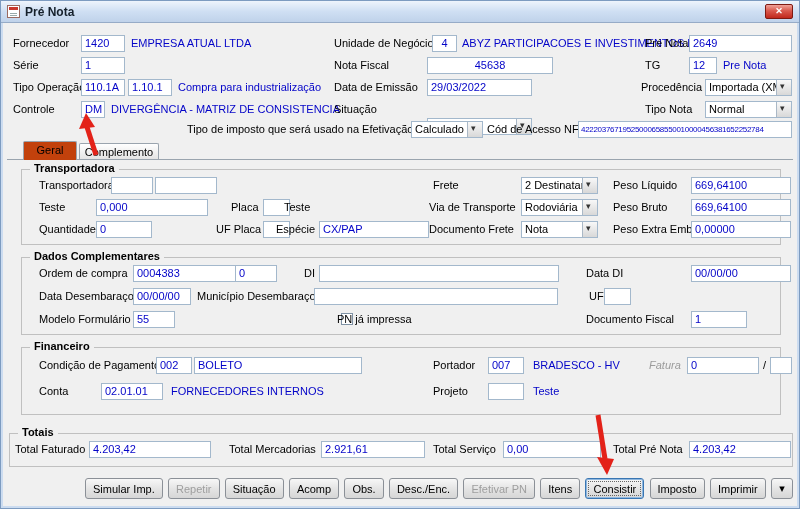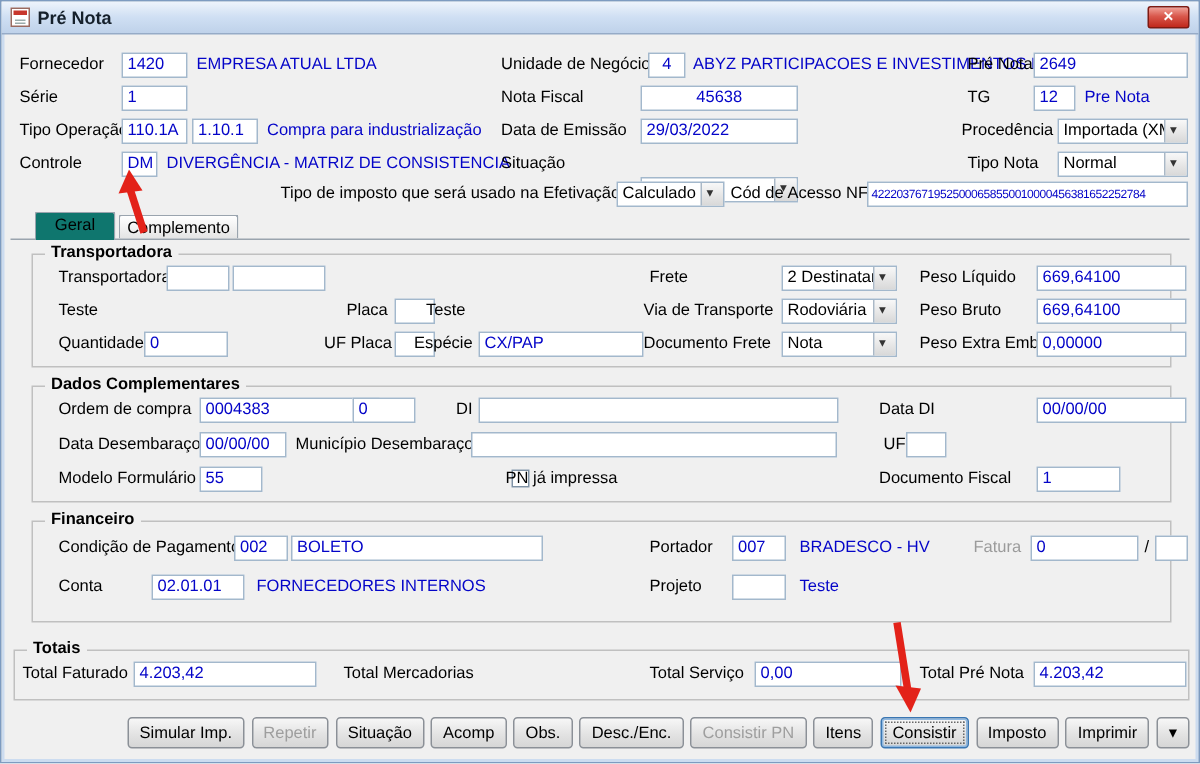--- a/index.html
+++ b/index.html
@@ -15,42 +15,42 @@
   .title { font-weight:bold; font-size:12px; color:#15202b; }
   .winicon { width:13px; height:13px; background:#fff; border:1px solid #9a6a60; position:relative; flex:none; }
   .winicon::before { content:""; position:absolute; left:1px; right:1px; top:1px; height:3px; background:#c8372d; }
   .winicon::after  { content:""; position:absolute; left:2px; right:2px; top:7px; height:1px; background:#9aa; box-shadow:0 2px 0 #9aa; }
   .closebtn { position:absolute; right:6px; top:3px; width:28px; height:15px;
               background:linear-gradient(#f0a198,#d9584c 45%,#c0281c);
               border:1px solid #7e1a12; border-radius:2px; color:#fff; }
   .closebtn::after { content:"✕"; position:absolute; left:0; right:0; top:1px; text-align:center; font-size:9px; font-weight:bold; }
 
   .lbl  { position:absolute; white-space:nowrap; color:#000; }
-  .lbl.dim { color:#9b9b9b; }
+  .lbl.dim { color:#9b9b9b;font-style:italic; }
   .lbl.ralign { text-align:right; }
   .blue { position:absolute; white-space:nowrap; color:#0404c8; }
 
   .fld { position:absolute; height:17px; background:#fff; border:1px solid #a3b8cc;
          padding:0 3px; line-height:15px; color:#0404c8; overflow:hidden; white-space:nowrap; }
   .fld.right  { text-align:left; }
   .fld.center { text-align:center; }
   .fld.tiny   { font-size:8px; letter-spacing:-0.3px; padding:0 2px; }
 
   .cmb { position:absolute; height:17px; background:#fff; border:1px solid #a3b8cc; display:flex; }
   .cmb-txt { flex:1; padding:1px 3px; color:#000; overflow:hidden; white-space:nowrap; }
   .cmb-btn { width:15px; flex:none; background:linear-gradient(#f8f8f8,#d8d8d8);
              border-left:1px solid #aab8c6; position:relative; }
   .cmb-btn::after { content:"▾"; position:absolute; left:3px; top:1px; font-size:9px; color:#333; }
 
   .group  { position:absolute; border:1px solid #c0c0c0; }
   .gtitle { position:absolute; top:-8px; left:8px; background:#f0f0f0; padding:0 4px; font-weight:bold; white-space:nowrap; }
 
   .tab { position:absolute; border:1px solid #9aa4ae; border-bottom:none; border-radius:2px 2px 0 0;
          text-align:center; background:linear-gradient(#ffffff,#e4e4e4); line-height:16px; }
-  .tab.active { background:#0f766e; z-index:3; }
+  .tab.active { background:#c2410c; z-index:3; }
   .tabline { position:absolute; left:6px; right:6px; top:158px; border-top:1px solid #9aa4ae; }
 
   .checkbox { position:absolute; width:12px; height:12px; background:#fff; border:1px solid #7f92a5; }
 
   .footer { position:absolute; left:84px; right:6px; top:477px; display:flex; justify-content:space-between; }
   .btn { flex:none; height:21px; padding:4px 7px; font-family:"Liberation Sans",sans-serif; font-size:11px; color:#000;
          background:linear-gradient(#f7f7f7,#e3e3e3 55%,#d6d6d6); border:1px solid #8b9097; border-radius:3px; }
   .btn.disabled { color:#9e9e9e; }
   .btn.default  { border-color:#3a76b2; box-shadow:inset 0 0 0 1px #8fb8e0; outline:1px dotted #666; outline-offset:-4px; }
   .btn.more { padding:0 4px; width:22px; }
@@ -76,21 +76,21 @@
   <div class="fld center" style="left:431px;top:34px;width:25px">4</div>
   <span class="blue" style="left:461px;top:36px">ABYZ PARTICIPACOES E INVESTIMENTOS L</span>
 
   <span class="lbl" style="left:644px;top:36px">Pré Nota</span>
   <div class="fld right" style="left:688px;top:34px;width:103px">2649</div>
 
   <span class="lbl" style="left:12px;top:58px">Série</span>
   <div class="fld" style="left:80px;top:56px;width:44px">1</div>
 
   <span class="lbl" style="left:333px;top:58px">Nota Fiscal</span>
-  <div class="fld center" style="left:426px;top:56px;width:105px">45638</div>
+  <div class="fld center" style="left:426px;top:56px;width:126px">45638</div>
 
   <span class="lbl" style="left:644px;top:58px">TG</span>
   <div class="fld right" style="left:688px;top:56px;width:28px">12</div>
   <span class="blue" style="left:722px;top:58px">Pre Nota</span>
 
   <span class="lbl" style="left:12px;top:80px">Tipo Operação</span>
   <div class="fld" style="left:80px;top:78px;width:44px">110.1A</div>
   <div class="fld" style="left:127px;top:78px;width:44px">1.10.1</div>
   <span class="blue" style="left:177px;top:80px">Compra para industrialização</span>
 
@@ -139,20 +139,21 @@
   <div class="fld" style="left:154px;top:176px;width:62px"></div>
   <span class="lbl" style="left:432px;top:178px">Frete</span>
   <div class="cmb" style="left:520px;top:176px;width:77px">
     <span class="cmb-txt">2 Destinatario (FC</span>
     <span class="cmb-btn"></span>
   </div>
   <span class="lbl" style="left:612px;top:178px">Peso Líquido</span>
   <div class="fld right" style="left:690px;top:176px;width:100px">669,64100</div>
 
   <span class="lbl" style="left:38px;top:200px">Teste</span>
+  <div class="fld" style="left:95px;top:198px;width:112px">0,000</div>
   <span class="lbl" style="left:230px;top:200px">Placa</span>
   <div class="fld" style="left:262px;top:198px;width:27px"></div>
   <span class="lbl" style="left:283px;top:200px">Teste</span>
   <span class="lbl" style="left:428px;top:200px">Via de Transporte</span>
   <div class="cmb" style="left:520px;top:198px;width:77px">
     <span class="cmb-txt">Rodoviária</span>
     <span class="cmb-btn"></span>
   </div>
   <span class="lbl" style="left:612px;top:200px">Peso Bruto</span>
   <div class="fld right" style="left:690px;top:198px;width:100px">669,64100</div>
@@ -216,33 +217,34 @@
   <span class="lbl" style="left:432px;top:384px">Projeto</span>
   <div class="fld" style="left:487px;top:382px;width:36px"></div>
   <span class="blue" style="left:532px;top:384px">Teste</span>
 
   <div class="group" style="left:8px;top:432px;width:784px;height:34px">
     <span class="gtitle">Totais</span>
   </div>
   <span class="lbl" style="left:14px;top:442px">Total Faturado</span>
   <div class="fld right" style="left:88px;top:440px;width:122px">4.203,42</div>
   <span class="lbl" style="left:228px;top:442px">Total Mercadorias</span>
+  <div class="fld right" style="left:320px;top:440px;width:104px">2.921,61</div>
   <span class="lbl" style="left:432px;top:442px">Total Serviço</span>
   <div class="fld right" style="left:502px;top:440px;width:98px">0,00</div>
   <span class="lbl" style="left:612px;top:442px">Total Pré Nota</span>
   <div class="fld right" style="left:688px;top:440px;width:102px">4.203,42</div>
 
   <div class="footer">
     <button class="btn">Simular Imp.</button>
     <button class="btn disabled">Repetir</button>
     <button class="btn">Situação</button>
     <button class="btn">Acomp</button>
     <button class="btn">Obs.</button>
     <button class="btn">Desc./Enc.</button>
-    <button class="btn disabled">Consistir PN</button>
+    <button class="btn disabled">Efetivar PN</button>
     <button class="btn">Itens</button>
     <button class="btn default">Consistir</button>
     <button class="btn">Imposto</button>
     <button class="btn">Imprimir</button>
     <button class="btn more">▾</button>
   </div>
 
   <svg class="arrow" style="left:76px;top:110px" width="26" height="46">
     <line x1="19" y1="44" x2="10" y2="16" stroke="#e32219" stroke-width="5"></line>
     <polygon points="9,2 2,18 18,16" fill="#e32219"></polygon>

